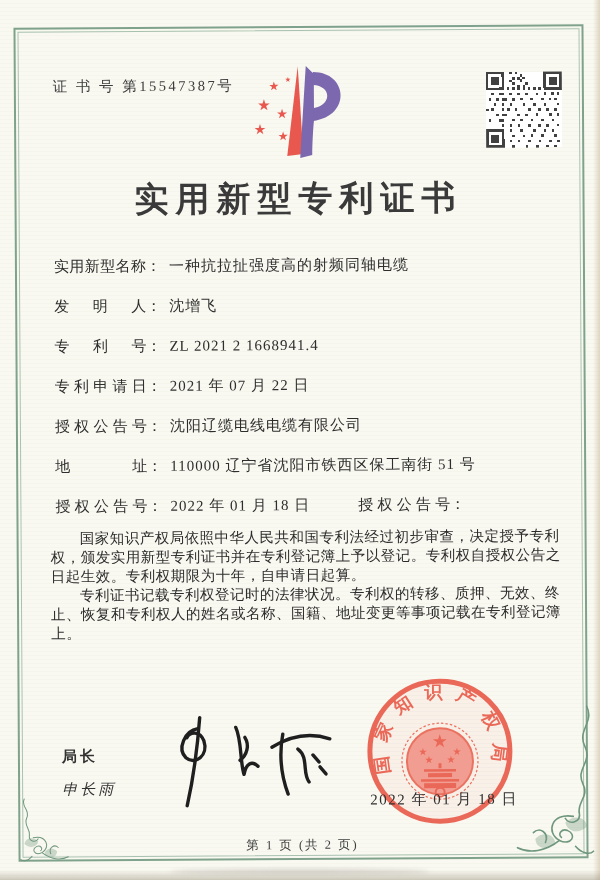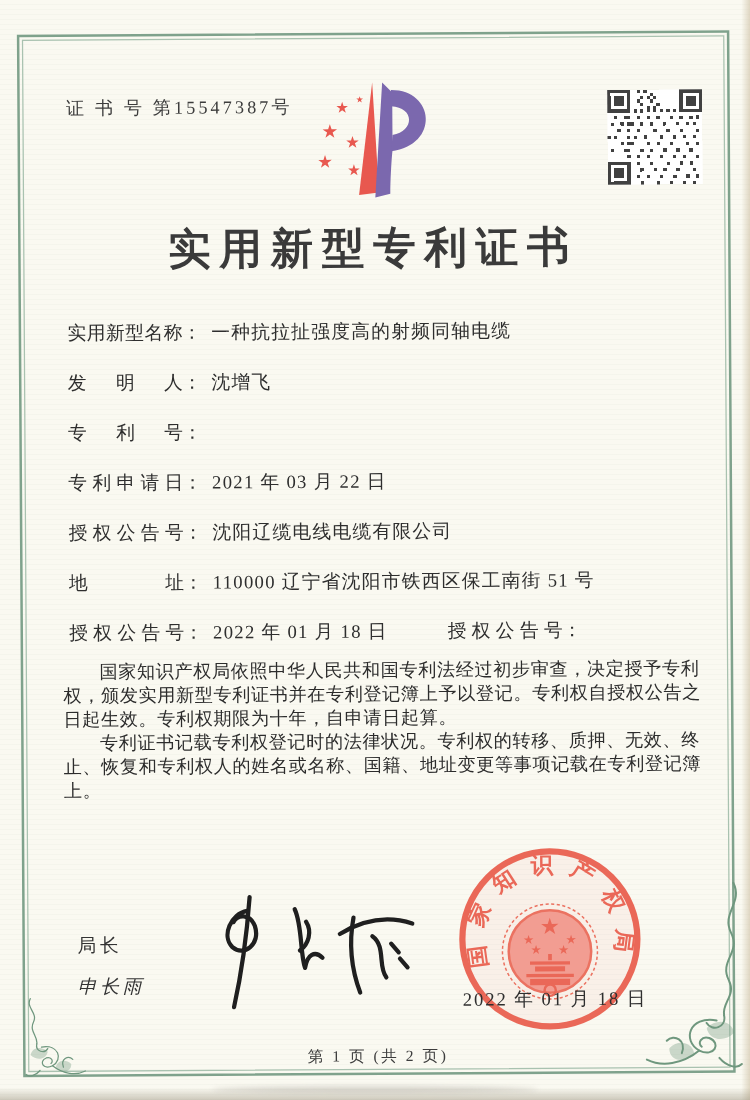--- a/index.html
+++ b/index.html
@@ -41,21 +41,21 @@
     letter-spacing:0;
   }
   .colon{margin-right:8px;}
   .fvalue{letter-spacing:1px;}
   .grant-pair2{margin-left:48px;display:flex;align-items:center;}
   .paragraphs{
     position:absolute;left:50px;top:528px;width:510px;
     font-size:14.5px;line-height:19px;color:#2c2c2c;letter-spacing:0.5px;
   }
   .paragraphs p{margin:0;text-indent:2em;}
-  .sign-title{position:absolute;left:60px;top:746px;font-size:15px;letter-spacing:3px;color:#333;}
+  .sign-title{position:absolute;left:60px;top:746px;font-size:15px;letter-spacing:3px;color:#333;font-weight:bold;}
   .sign-name{position:absolute;left:60px;top:779px;font-size:15px;letter-spacing:3px;color:#333;font-style:italic;}
   .signature{position:absolute;left:150px;top:712px;width:190px;height:100px;}
   .seal{position:absolute;left:362px;top:676px;width:152px;height:152px;mix-blend-mode:multiply;opacity:0.95;}
   .seal-date{
     position:absolute;left:368px;top:791px;z-index:3;
     font-size:15px;letter-spacing:1.5px;color:#2f2f2f;
   }
   .footer{
     position:absolute;left:0;top:837px;width:100%;text-align:center;
     font-size:12.5px;letter-spacing:2px;color:#3d3d3d;
@@ -136,25 +136,26 @@
         <span class="fvalue">一种抗拉扯强度高的射频同轴电缆</span>
       </div>
       <div class="frow">
         <span class="flabel">发明人</span>
           <span class="colon">：</span>
         <span class="fvalue">沈增飞</span>
       </div>
       <div class="frow">
         <span class="flabel">专利号</span>
           <span class="colon">：</span>
+        <span class="fvalue">ZL 2021 2 1668941.4</span>
       </div>
       <div class="frow">
         <span class="flabel">专利申请日</span>
           <span class="colon">：</span>
-        <span class="fvalue">2021 年 03 月 22 日</span>
+        <span class="fvalue">2021 年 07 月 22 日</span>
       </div>
       <div class="frow">
         <span class="flabel">授权公告号</span>
           <span class="colon">：</span>
         <span class="fvalue">沈阳辽缆电线电缆有限公司</span>
       </div>
       <div class="frow">
         <span class="flabel">地址</span>
           <span class="colon">：</span>
         <span class="fvalue">110000 辽宁省沈阳市铁西区保工南街 51 号</span>

